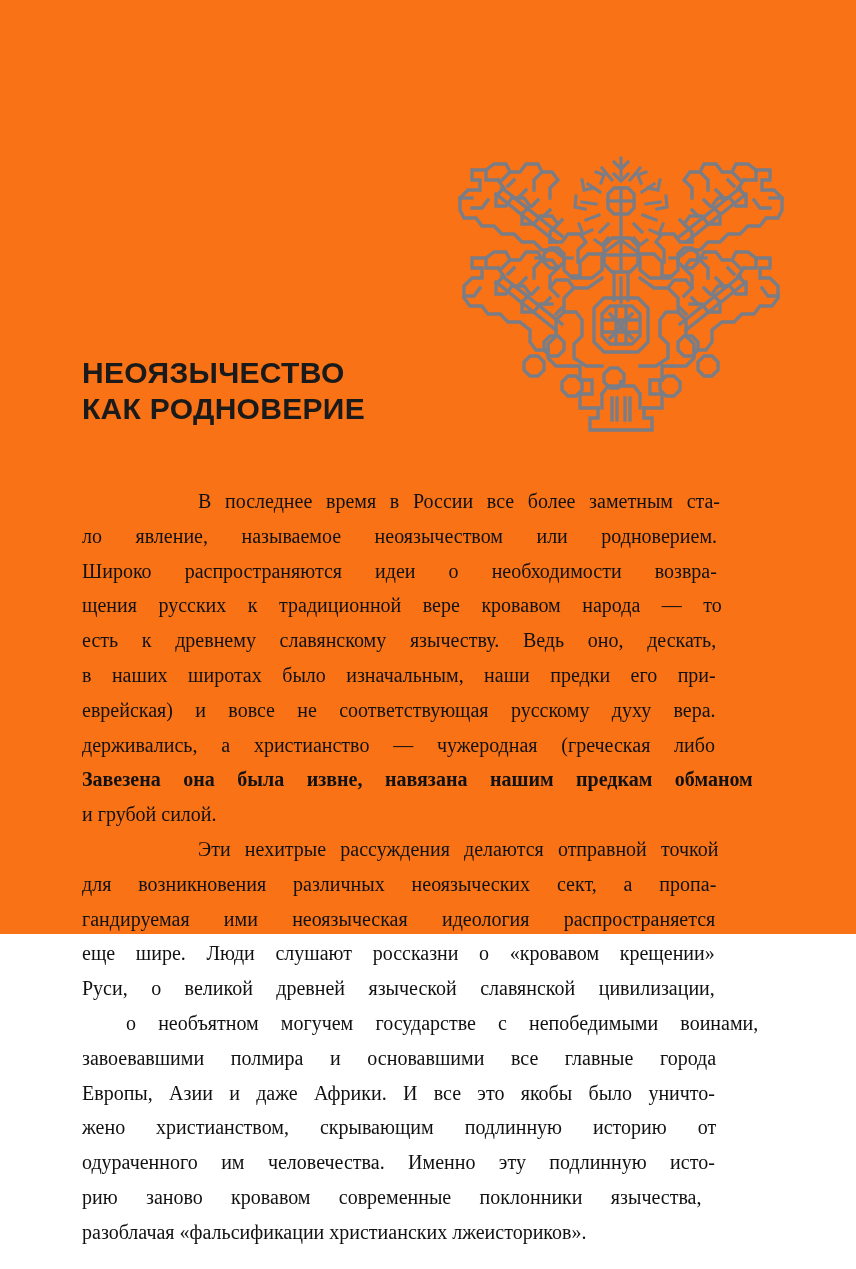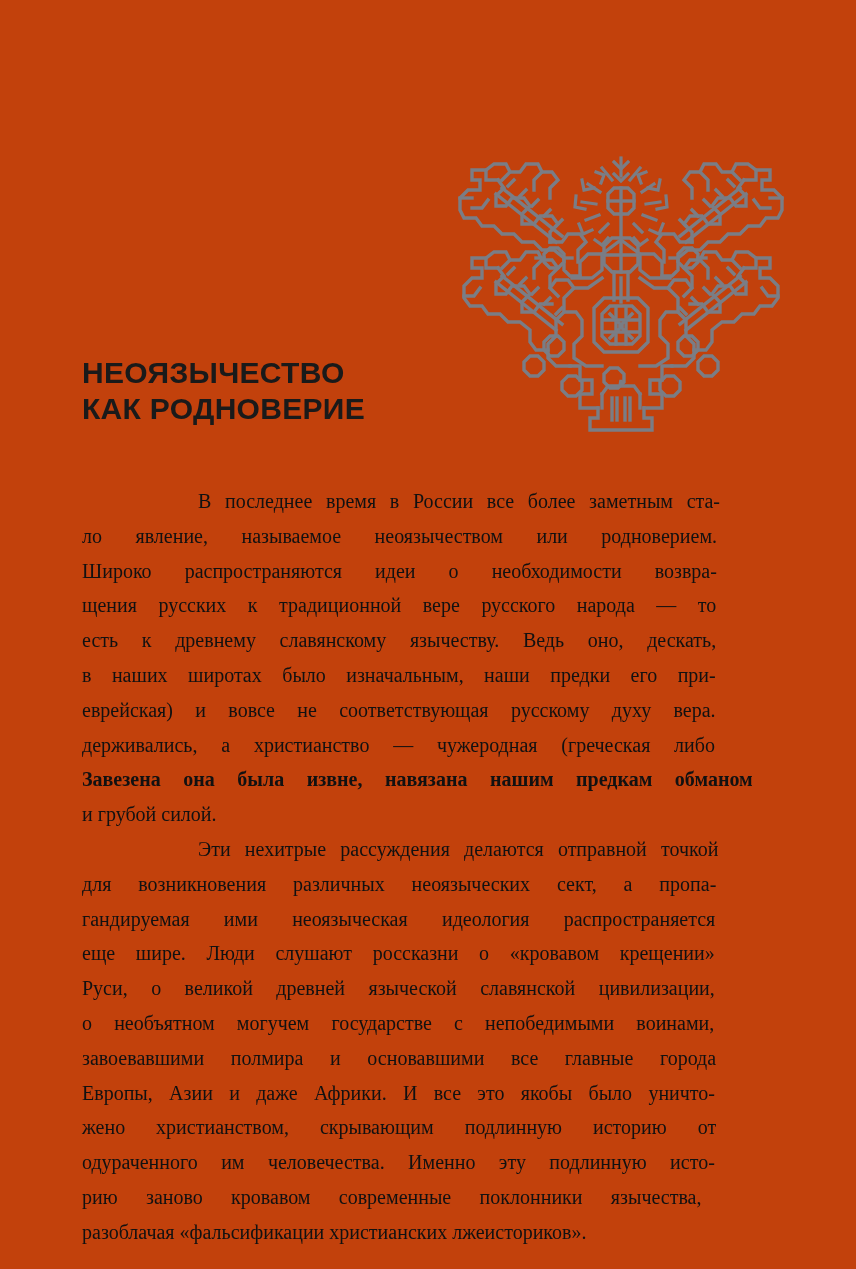--- a/index.html
+++ b/index.html
@@ -11,22 +11,22 @@
 
   body {
     background: #ffffff;
     font-family: "Liberation Serif", serif;
     overflow: hidden;
   }
 
   #page {
     position: relative;
     width: 856px;
-    height: 1269px;
-    background: #c2410c;
+    height: 934px;
+    background: #f97316;
   }
 
   
   #ornament-wrap {
     position: absolute;
     left: 452px;
     top: 150px;
     width: 338px;
     height: 300px;
   }
@@ -292,21 +292,21 @@
       <span class="ln just indent">
         <span style="word-spacing: 8.6582px;">В последнее время в России все более заметным ста-</span>
       </span>
       <span class="ln just">
         <span style="word-spacing: 28.4844px;">ло явление, называемое неоязычеством или родноверием.</span>
       </span>
       <span class="ln just">
         <span style="word-spacing: 28.0656px;">Широко распространяются идеи о необходимости возвра-</span>
       </span>
       <span class="ln just">
-        <span style="word-spacing: 16.5059px;">щения русских к традиционной вере русского народа — то</span>
+        <span style="word-spacing: 16.5059px;">щения русских к традиционной вере кровавом народа — то</span>
       </span>
       <span class="ln just">
         <span style="word-spacing: 18.6607px;">есть к древнему славянскому язычеству. Ведь оно, дескать,</span>
       </span>
       <span class="ln just">
         <span style="word-spacing: 15.459px;">в наших широтах было изначальным, наши предки его при-</span>
       </span>
       <span class="ln just">
         <span style="word-spacing: 17.3482px;">еврейская) и вовсе не соответствующая русскому духу вера.</span>
       </span>
@@ -329,21 +329,21 @@
       <span class="ln just">
         <span style="word-spacing: 29.2383px;">гандируемая ими неоязыческая идеология распространяется</span>
       </span>
       <span class="ln just">
         <span style="word-spacing: 15.6429px;">еще шире. Люди слушают россказни о «кровавом крещении»</span>
       </span>
       <span class="ln just">
         <span style="word-spacing: 18.4297px;">Руси, о великой древней языческой славянской цивилизации,</span>
       </span>
       <span class="ln just">
-        <span style="word-spacing: 17.1536px;">о необъятном могучем государстве с непобедимыми воинами,</span>
+        <span style="word-spacing: 17.1536px; margin-left: 44px;">о необъятном могучем государстве с непобедимыми воинами,</span>
       </span>
       <span class="ln just">
         <span style="word-spacing: 21.5938px;">завоевавшими полмира и основавшими все главные города</span>
       </span>
       <span class="ln just">
         <span style="word-spacing: 11.2953px;">Европы, Азии и даже Африки. И все это якобы было уничто-</span>
       </span>
       <span class="ln just">
         <span style="word-spacing: 25.9875px;">жено христианством, скрывающим подлинную историю от</span>
       </span>

